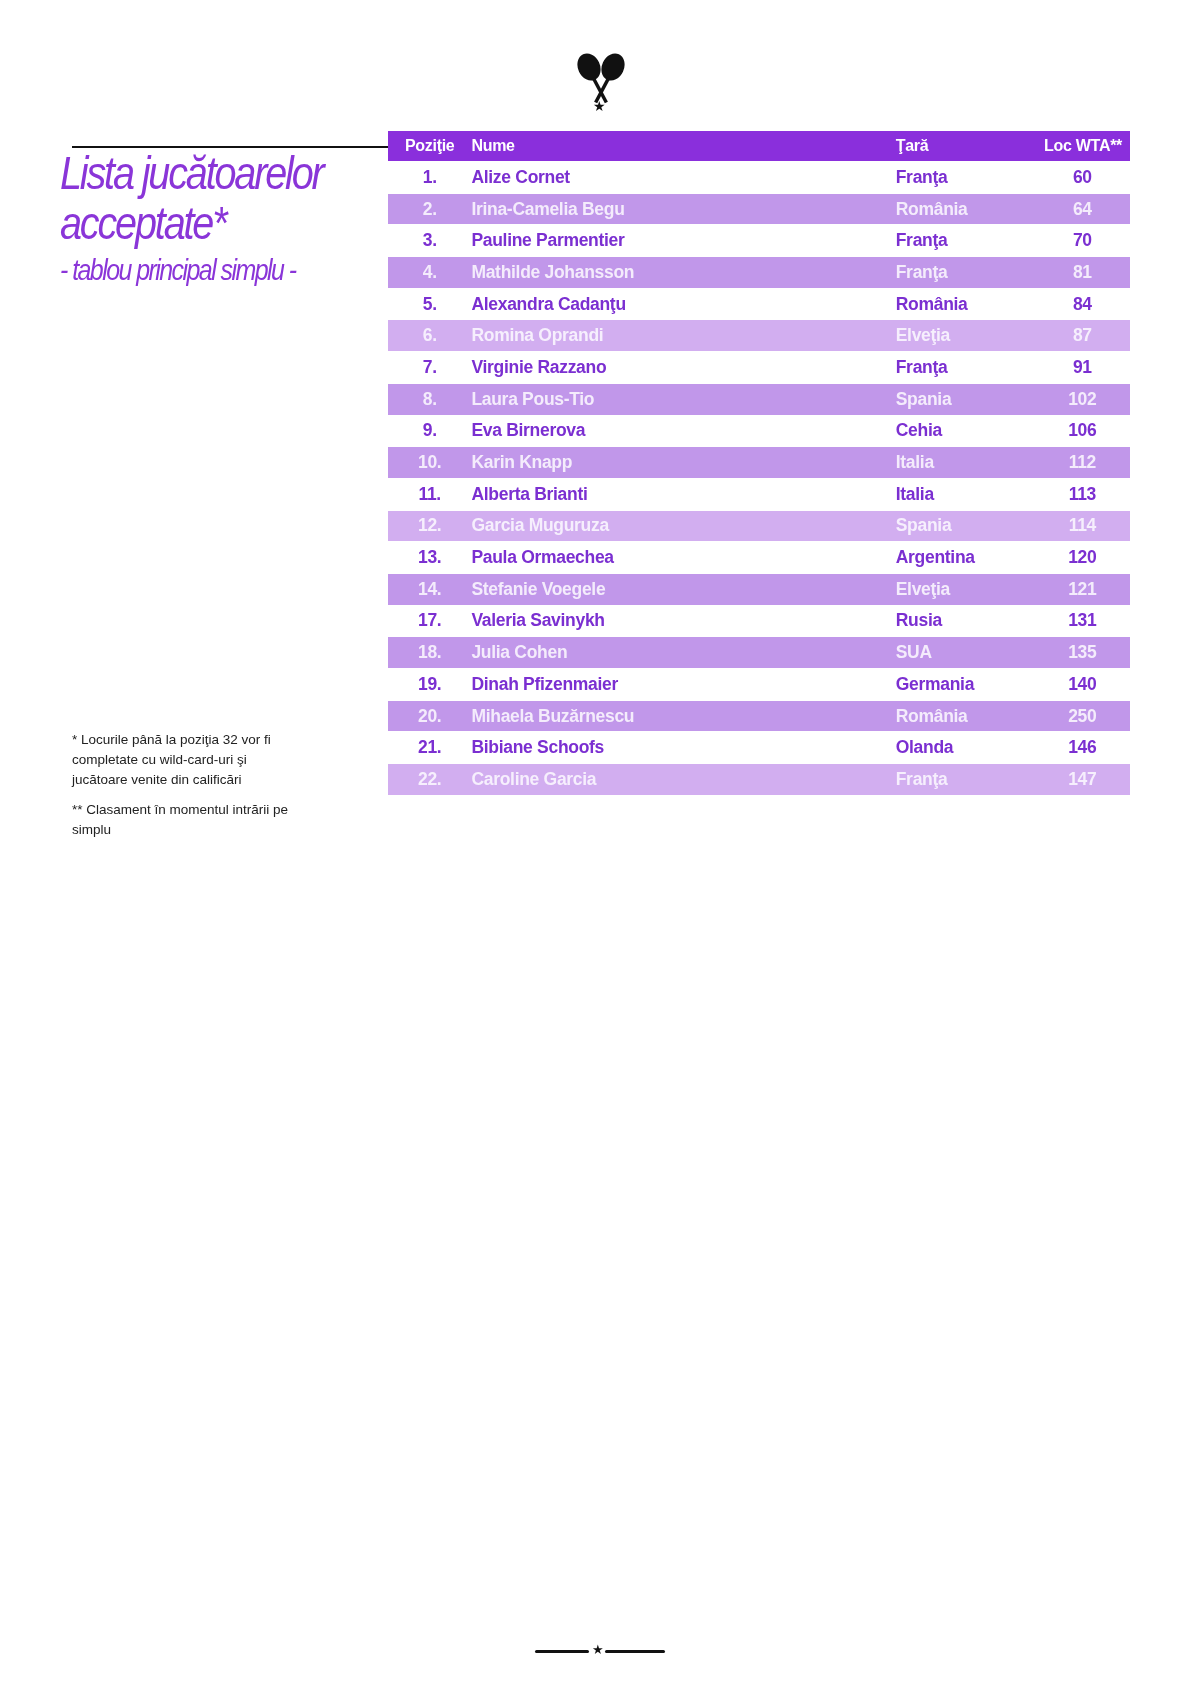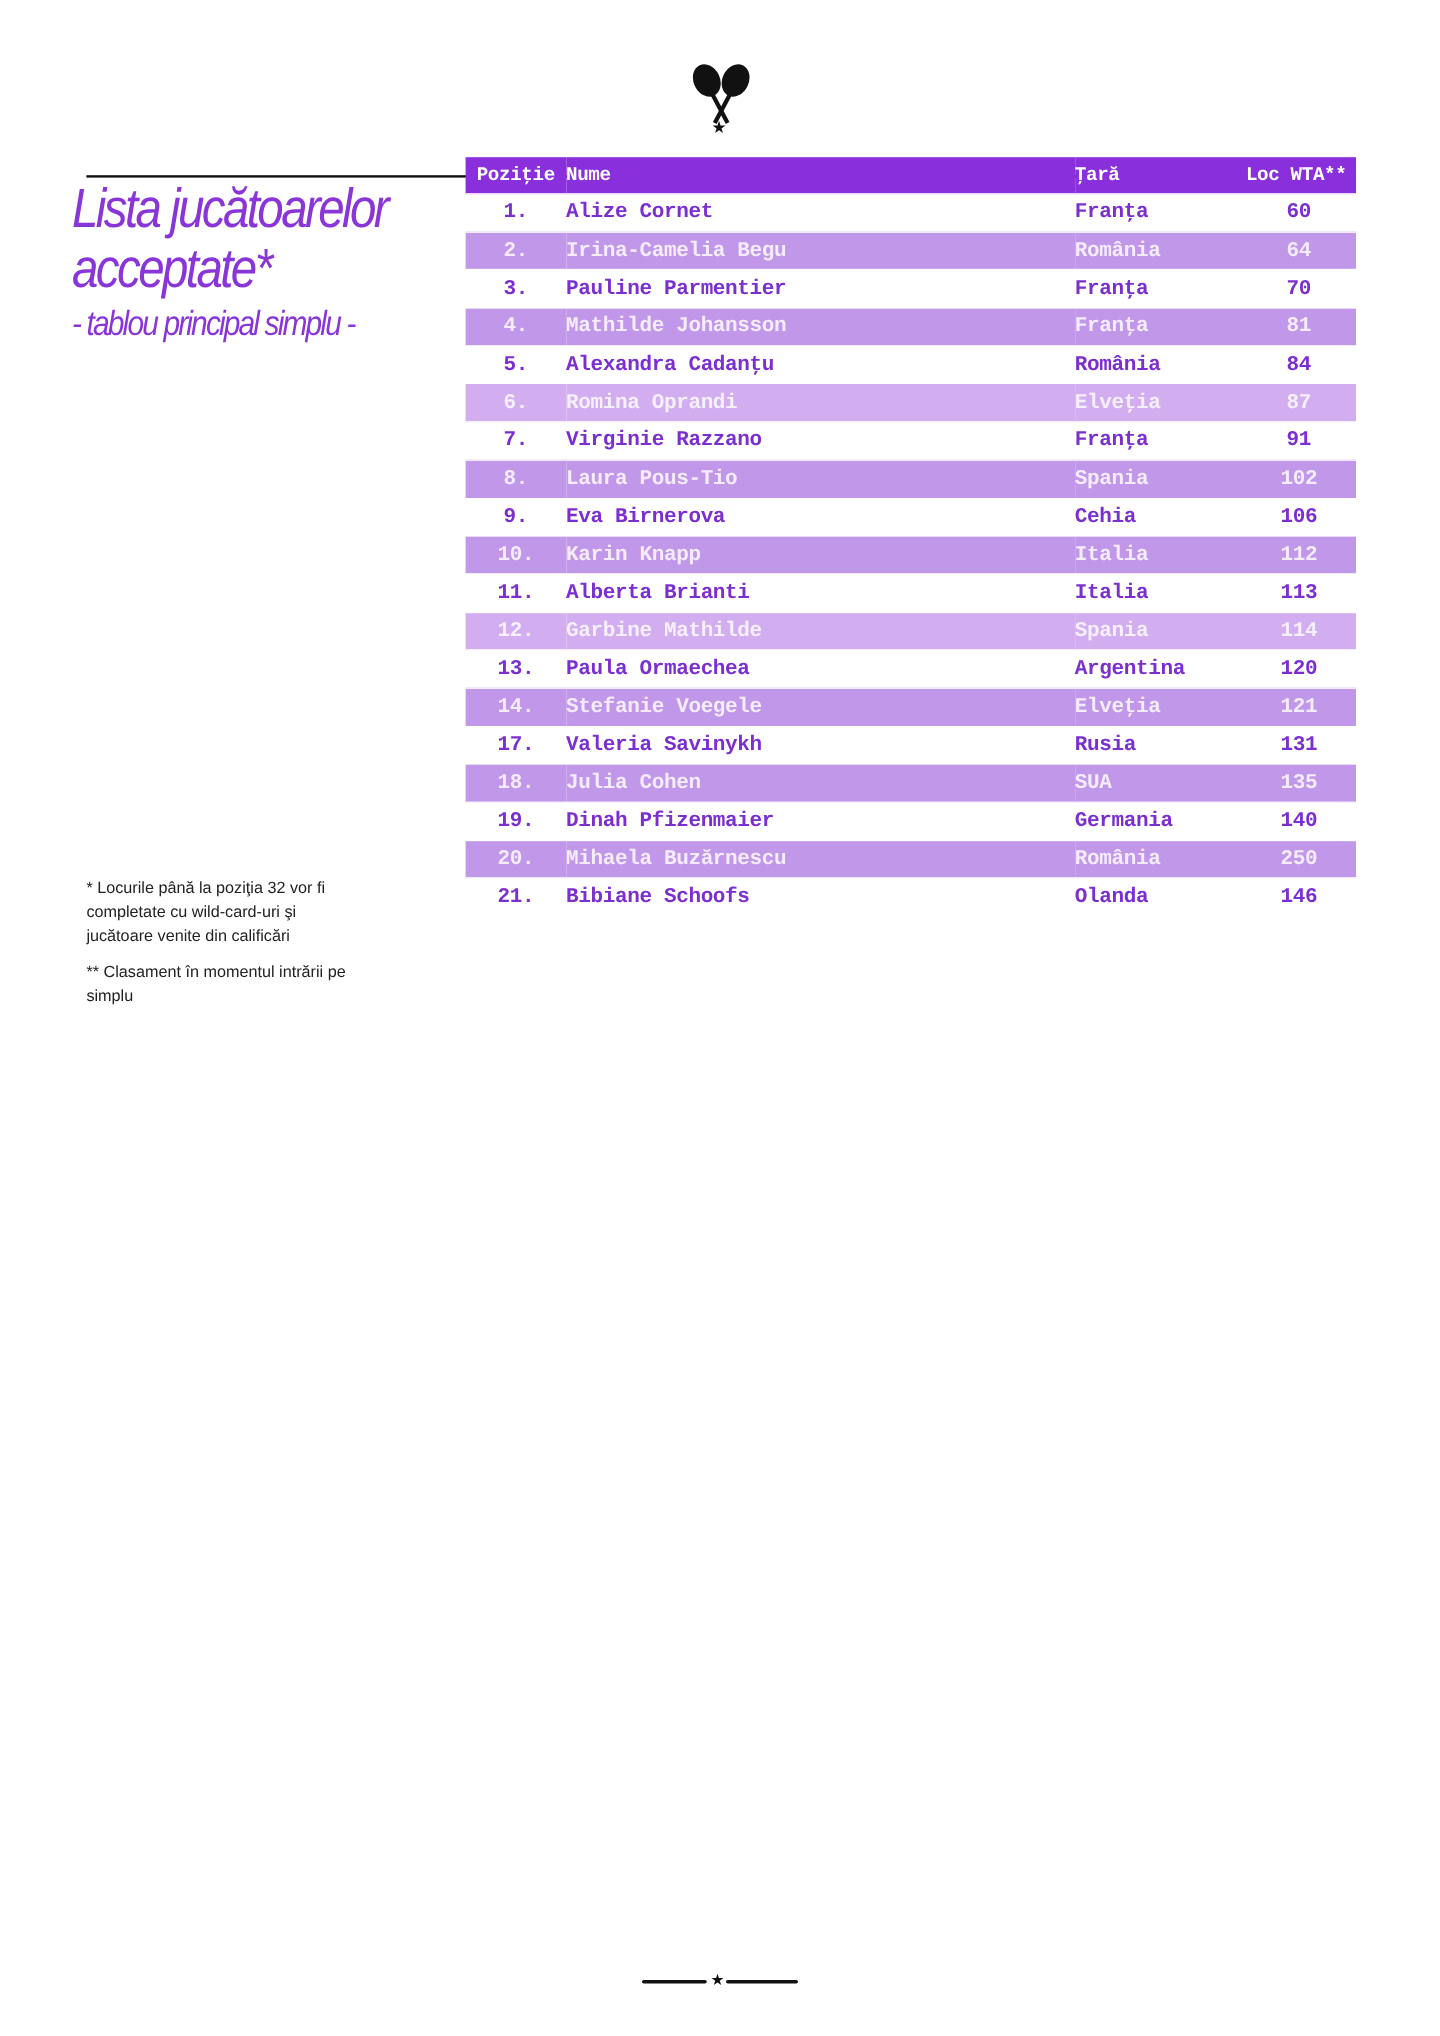--- a/index.html
+++ b/index.html
@@ -20,21 +20,21 @@
            font-size:46px; line-height:50px; letter-spacing:-2.5px; margin:0; font-weight:400;
            transform:scaleX(0.86); transform-origin:left top; width:360px; }
   .subtitle { font-size:29px; letter-spacing:-1.8px; margin-top:6px;
               transform:scaleX(0.86); transform-origin:left top; width:360px; }
 
   .footnotes { position:absolute; left:72px; top:730px; width:230px; font-size:13.5px;
                line-height:20px; color:#222; }
   .footnotes p { margin:0 0 10px 0; }
 
   table.players { position:absolute; left:388px; top:131px; width:742px; border-collapse:collapse;
-                  font-family:Liberation Mono, monospace; font-weight:bold;
+                  font-family:Liberation Sans, sans-serif; font-weight:bold;
                   font-size:17.5px; letter-spacing:-0.3px; }
   table.players th, table.players td { padding:0; height:30.7px; vertical-align:middle; }
   table.players thead tr { background:#8a2fdc; color:#ffffff; }
   table.players th { font-size:16px; text-align:left; height:30px; }
   .c-pos { width:84px; text-align:center !important; }
   .c-name { width:430px; padding-left:0; }
   .c-country { width:140px; }
   .c-wta { width:88px; text-align:center !important; }
   th.c-wta { text-align:right !important; padding-right:8px !important; }
   tbody tr.odd { background:#ffffff; color:#7b2fd1; }
@@ -151,21 +151,21 @@
         <td class="c-wta">112</td>
       </tr>
       <tr class="odd">
         <td class="c-pos">11.</td>
         <td class="c-name">Alberta Brianti</td>
         <td class="c-country">Italia</td>
         <td class="c-wta">113</td>
       </tr>
       <tr class="light">
         <td class="c-pos">12.</td>
-        <td class="c-name">Garbine Mathilde</td>
+        <td class="c-name">Garcia Muguruza</td>
         <td class="c-country">Spania</td>
         <td class="c-wta">114</td>
       </tr>
       <tr class="odd">
         <td class="c-pos">13.</td>
         <td class="c-name">Paula Ormaechea</td>
         <td class="c-country">Argentina</td>
         <td class="c-wta">120</td>
       </tr>
       <tr class="even">
@@ -197,20 +197,26 @@
         <td class="c-name">Mihaela Buzărnescu</td>
         <td class="c-country">România</td>
         <td class="c-wta">250</td>
       </tr>
       <tr class="odd">
         <td class="c-pos">21.</td>
         <td class="c-name">Bibiane Schoofs</td>
         <td class="c-country">Olanda</td>
         <td class="c-wta">146</td>
       </tr>
+      <tr class="light">
+        <td class="c-pos">22.</td>
+        <td class="c-name">Caroline Garcia</td>
+        <td class="c-country">Franţa</td>
+        <td class="c-wta">147</td>
+      </tr>
     </tbody>
 </table>
 
 <div class="ornament-bottom">
   <div class="ob-line a"></div>
   <div class="star-bottom">★</div>
   <div class="ob-line b"></div>
 </div>
 
 </body></html>

